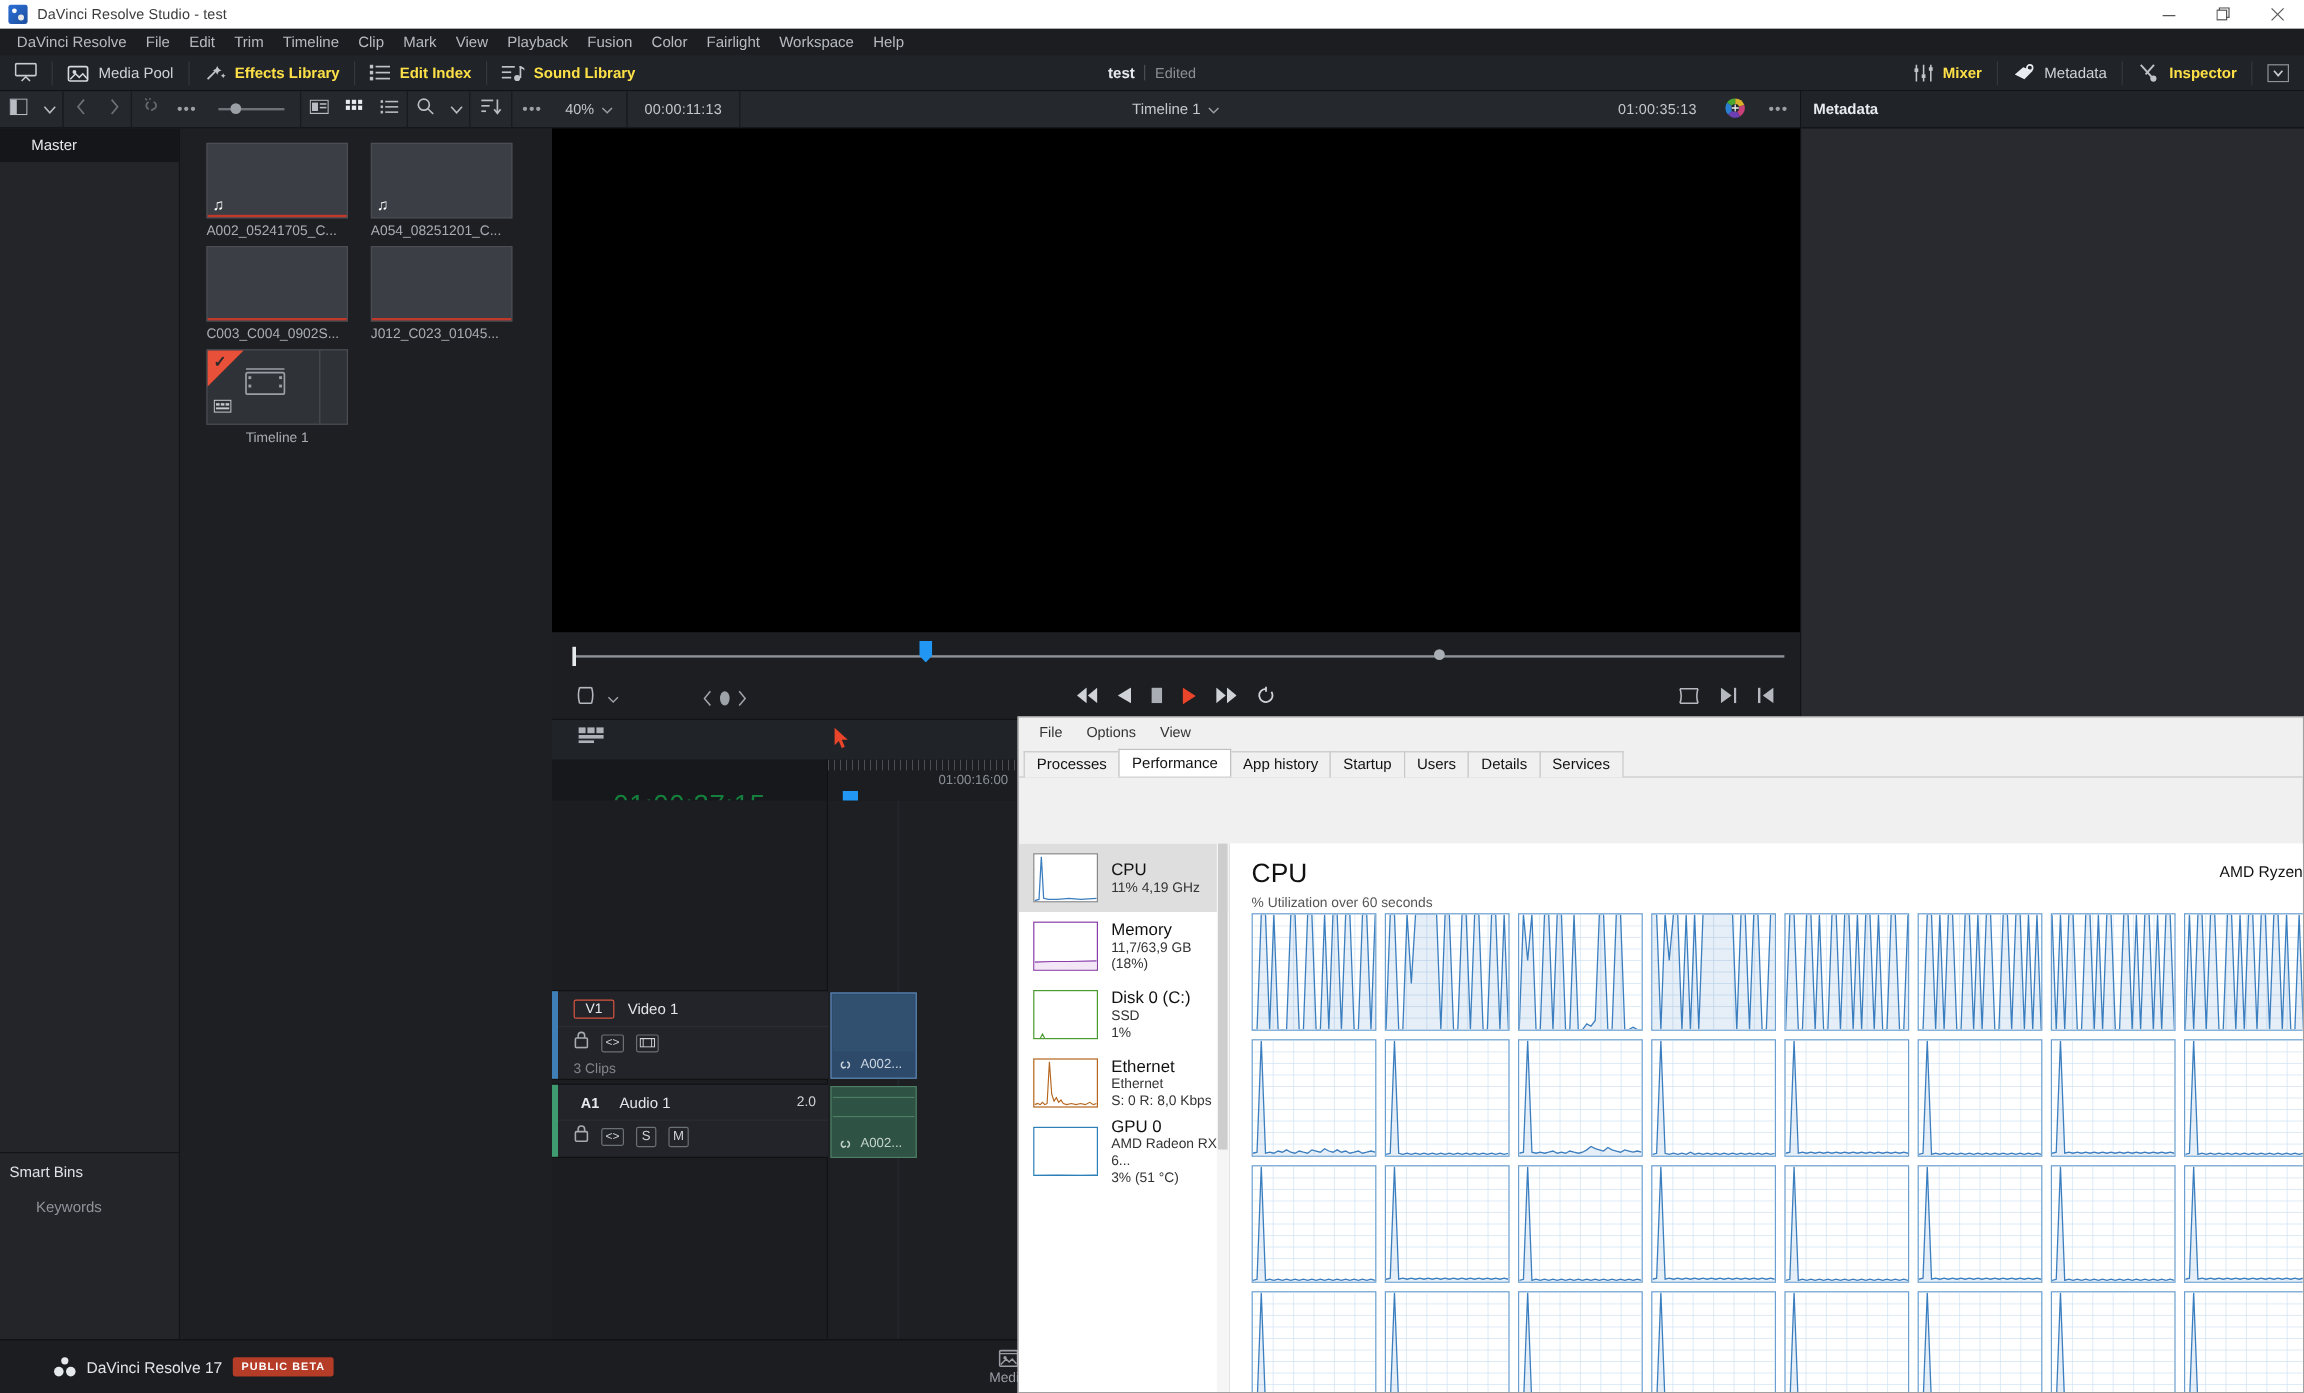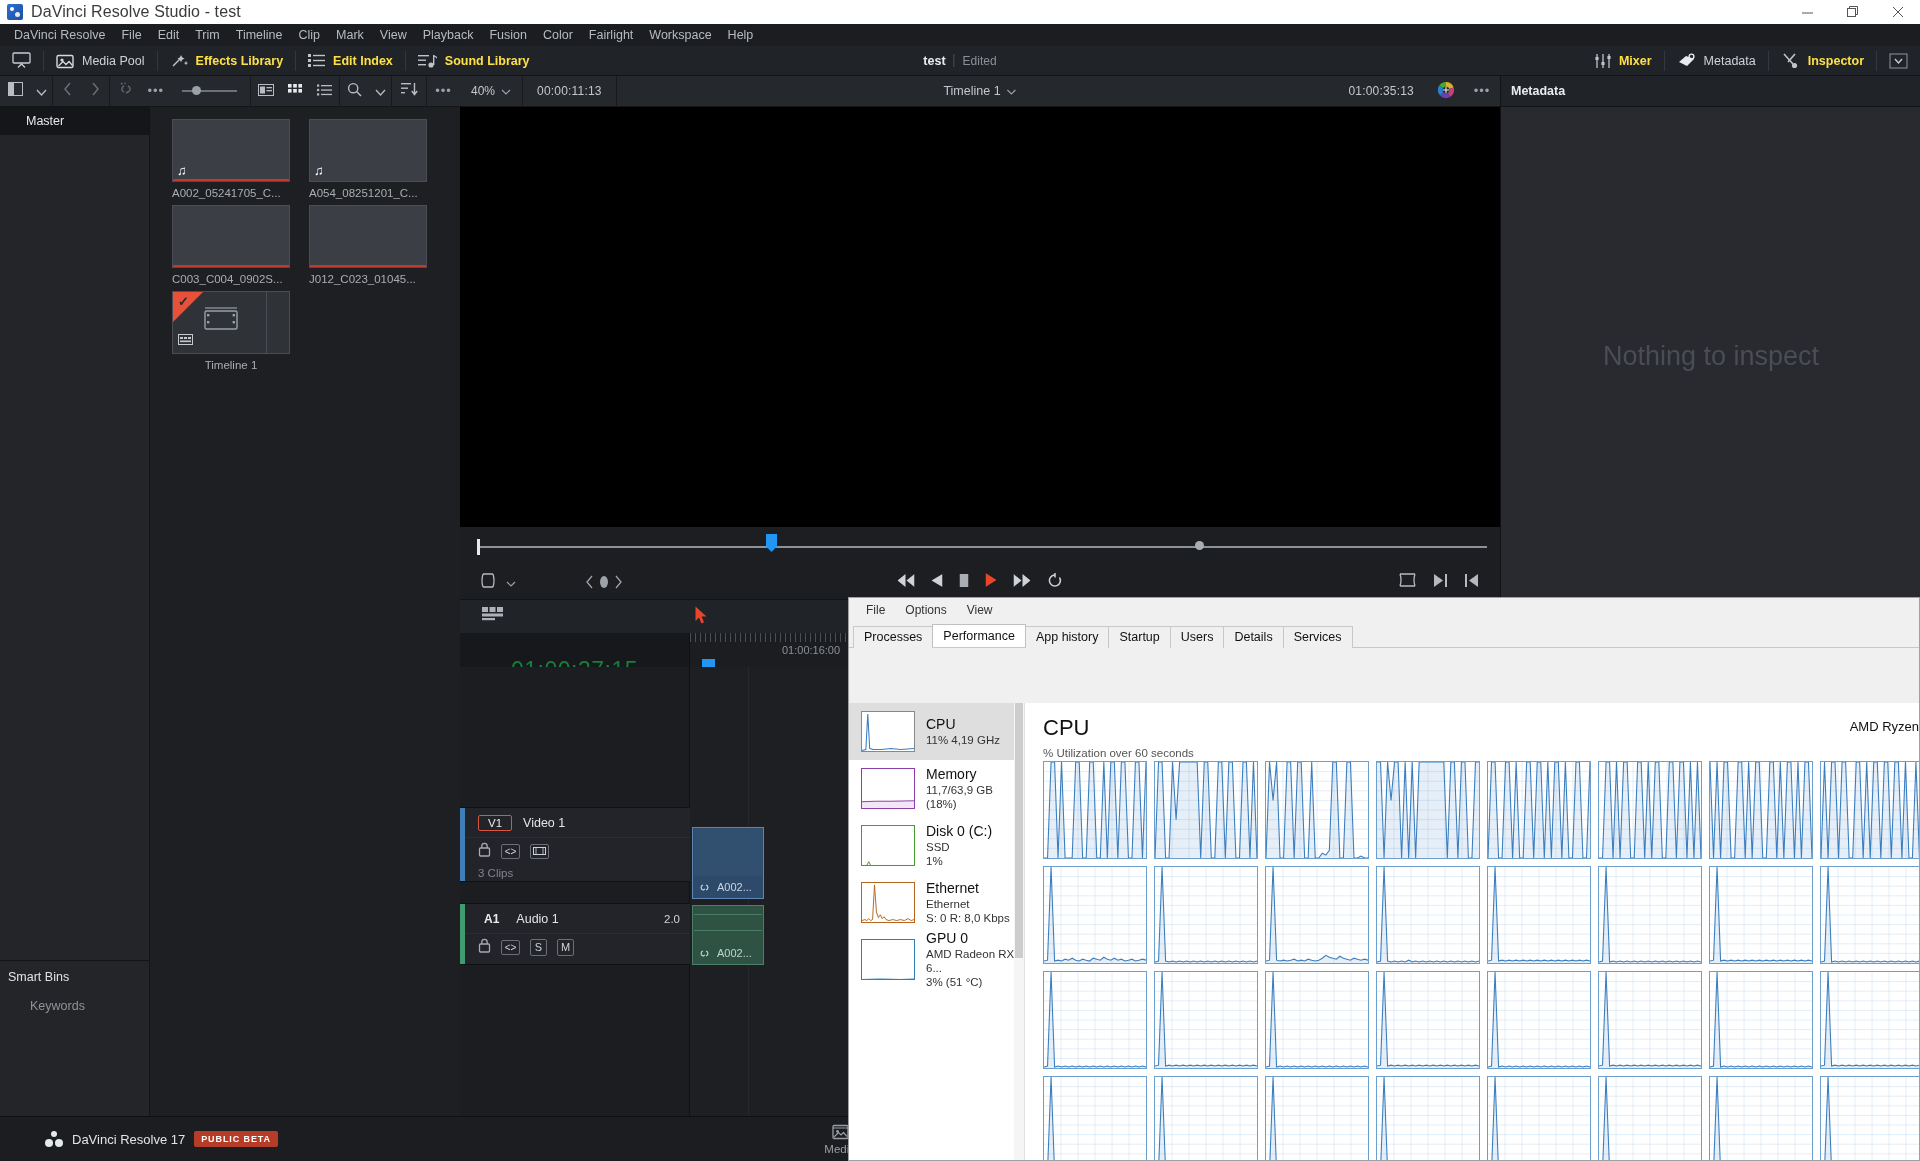--- a/index.html
+++ b/index.html
@@ -24,21 +24,21 @@
     position: relative; flex: none;
   }
   .tb-icon::before {
     content:""; position:absolute; left:3px; top:3px; width:4px; height:4px;
     border-radius:50%; background:#fff;
   }
   .tb-icon::after {
     content:""; position:absolute; left:8px; top:8px; width:5px; height:5px;
     border-radius:50%; background:#e8e8e8;
   }
-  .tb-title { font-size: 16px; color: #3b3b3b; letter-spacing: .1px; }
+  .tb-title { font-size: 12px; color: #3b3b3b; letter-spacing: .1px; }
   .tb-ctrls { margin-left: auto; display: flex; height: 24px; }
   .tb-btn {
     width: 45px; height: 24px; display: flex; align-items: center; justify-content: center;
     color: #5a5a5a;
   }
   .tb-btn svg { display:block; }
 
   
   .menubar {
     position: absolute; top: 24px; left: 0; width: 1920px; height: 22px;
@@ -212,21 +212,21 @@
     background:#2196f3; clip-path: polygon(0 0,100% 0,100% 62%,50% 100%,0 62%); z-index: 5;
   }
   .tl-tracks {
     position:absolute; top:667px; left:460px; width:1040px; height:464px;
     background:#1b1d21; overflow:hidden;
   }
   .tl-lane-bg { position:absolute; left:0; top:0; width:1040px; height:464px; background:#1d1f23; }
   .tl-header-col { position:absolute; left:0; top:0; width:230px; height:464px; background:#1b1d21;
                    border-right:1px solid #0f1113; }
   .track-v {
-    position:absolute; left:0; top:140px; width:230px; height:75px;
+    position:absolute; left:0; top:158px; width:230px; height:75px;
     border-top:1px solid #0f1113; border-bottom:1px solid #0f1113; background:#222429;
   }
   .track-a {
     position:absolute; left:0; top:236px; width:230px; height:62px;
     border-top:1px solid #0f1113; border-bottom:1px solid #0f1113; background:#222429;
   }
   .tk-accent { position:absolute; left:0; top:0; bottom:0; width:5px; }
   .tk-accent.v { background:#3f7fb5; }
   .tk-accent.a { background:#3f9c70; }
   .tk-row1 { display:flex; align-items:center; height:30px; padding-left:18px; gap:11px;
@@ -960,21 +960,20 @@
           </svg>
         <span>A002...</span>
       </span>
     </div>
   </div>
 
   <div class="meta-panel">
     <div class="meta-head">
       <span class="meta-head-t">Metadata</span>
     </div>
-    <div class="meta-empty">Nothing to inspect</div>
   </div>
 
   <div class="statusbar">
     <div class="sb-logo">
       <span class="sb-dots">
           <i></i>
           <i></i>
           <i></i>
         </span>
       <span class="sb-name">DaVinci Resolve 17</span>

